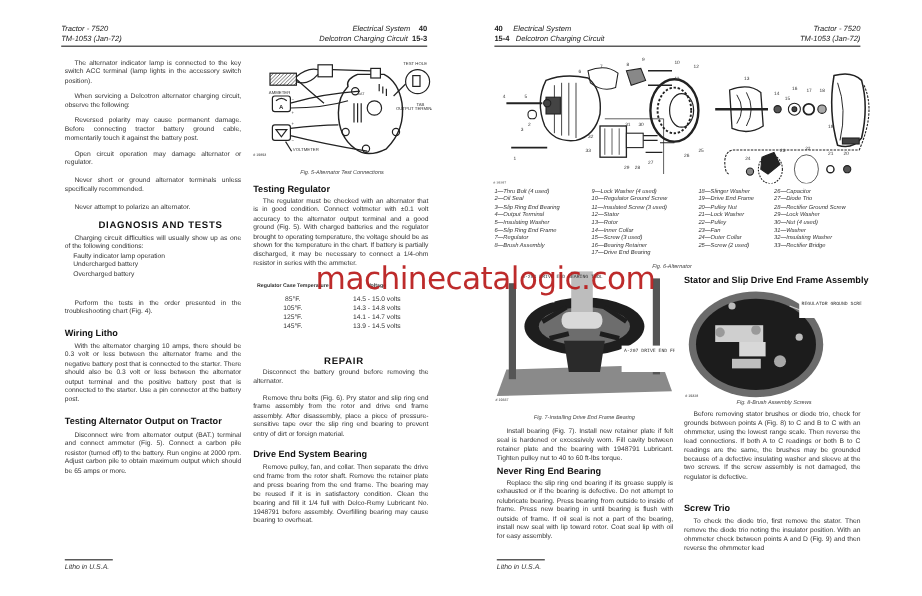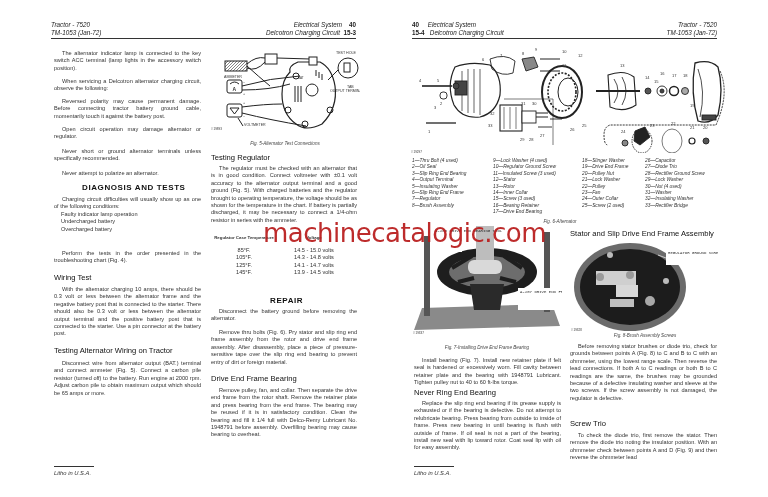--- a/index.html
+++ b/index.html
@@ -4,21 +4,21 @@
 <style>
   html,body{margin:0;padding:0;background:#fff;}
   body{width:768px;height:497px;position:relative;overflow:hidden;font-family:"Liberation Sans",sans-serif;color:#222;}
   .abs{position:absolute;}
   .hdr{font-size:6.3px;font-style:italic;line-height:8px;color:#222;}
   .hdr b{font-style:normal;font-weight:bold;}
   .rule{position:absolute;height:1.4px;background:#333;}
   .p{position:absolute;font-size:5.6px;line-height:7.4px;color:#333;text-align:justify;}
   .p .ind{display:inline-block;width:8px;}
   .h1{position:absolute;font-size:8px;font-weight:bold;letter-spacing:0.6px;color:#111;}
-  .h2{position:absolute;font-size:7.6px;font-weight:normal;color:#111;}
+  .h2{position:absolute;font-size:7.6px;font-weight:bold;color:#111;}
   .cap{position:absolute;font-size:4.6px;font-style:italic;color:#444;text-align:center;}
   .legend-col{position:absolute;font-size:4.8px;font-style:italic;line-height:6.4px;color:#333;}
   .tbl{position:absolute;font-size:5.6px;color:#333;}
   .tbl .row{display:flex;height:7.4px;line-height:7.4px;}
   .tbl .c1{width:60px;text-align:center;}
   .tbl .c2{width:80px;text-align:center;}
   .tbl .th{font-size:4.4px;font-weight:bold;line-height:5px;text-align:center;}
   .foot{position:absolute;font-size:5.8px;font-style:italic;color:#333;}
   .footrule{position:absolute;height:1px;background:#333;width:40px;}
   .wm{position:absolute;font-size:26px;font-weight:normal;color:#b91c1c;letter-spacing:-0.5px;opacity:0.93;white-space:nowrap;font-family:"DejaVu Sans",sans-serif;}
@@ -48,24 +48,24 @@
 
   <div class="h1" style="left:82px;top:183px;text-align:center;">DIAGNOSIS AND TESTS</div>
   <div class="p" style="left:54px;top:196px;width:147px;"><span class="ind"></span><span>Charging circuit difficulties will usually show up as one of the following conditions:</span></div>
   <div class="p" style="left:61px;top:211px;width:140px;text-align:left;">
     <div>Faulty indicator lamp operation</div>
     <div>Undercharged battery</div>
     <div>Overcharged battery</div>
   </div>
   <div class="p" style="left:54px;top:250px;width:147px;"><span class="ind"></span><span>Perform the tests in the order presented in the troubleshooting chart (Fig. 4).</span></div>
 
-  <div class="h2" style="left:54px;top:273px;">Wiring Test</div>
+  <div class="h2" style="left:54px;top:273px;">Wiring Litho</div>
   <div class="p" style="left:54px;top:286px;width:147px;"><span class="ind"></span><span>With the alternator charging 10 amps, there should be 0.3 volt or less between the alternator frame and the negative battery post that is connected to the starter. There should also be 0.3 volt or less between the alternator output terminal and the positive battery post that is connected to the starter. Use a pin connector at the battery post.</span></div>
 
-  <div class="h2" style="left:54px;top:346px;">Testing Alternator Wiring on Tractor</div>
+  <div class="h2" style="left:54px;top:346px;">Testing Alternator Output on Tractor</div>
   <div class="p" style="left:54px;top:360px;width:147px;"><span class="ind"></span><span>Disconnect wire from alternator output (BAT.) terminal and connect ammeter (Fig. 5). Connect a carbon pile resistor (turned off) to the battery. Run engine at 2000 rpm. Adjust carbon pile to obtain maximum output which should be 65 amps or more.</span></div>
 
   <div class="footrule" style="left:54px;top:466px;"></div>
   <div class="foot" style="left:54px;top:470px;">Litho in U.S.A.</div>
 
   <svg style="left:210px;top:46px;" width="150" height="90" viewBox="0 0 150 90">
     <g stroke="#222" fill="none" stroke-width="1">
 
       <rect x="15" y="15" width="22" height="10" fill="url(#hatch)" stroke="#222"></rect>
       <defs>
@@ -146,21 +146,21 @@
     <div class="row">
         <div class="c1">145°F.</div>
         <div class="c2">13.9  -  14.5 volts</div>
       </div>
   </div>
 
   <div class="h1" style="left:270px;top:296px;">REPAIR</div>
   <div class="p" style="left:211px;top:308px;width:146px;"><span class="ind"></span><span>Disconnect the battery ground before removing the alternator.</span></div>
   <div class="p" style="left:211px;top:329px;width:146px;"><span class="ind"></span><span>Remove thru bolts (Fig. 6). Pry stator and slip ring end frame assembly from the rotor and drive end frame assembly. After disassembly, place a piece of pressure-sensitive tape over the slip ring end bearing to prevent entry of dirt or foreign material.</span></div>
 
-  <div class="h2" style="left:211px;top:374px;">Drive End Frame Bearing</div>
+  <div class="h2" style="left:211px;top:374px;">Drive End System Bearing</div>
   <div class="p" style="left:211px;top:387px;width:146px;"><span class="ind"></span><span>Remove pulley, fan, and collar. Then separate the drive end frame from the rotor shaft. Remove the retainer plate and press bearing from the end frame. The bearing may be reused if it is in satisfactory condition. Clean the bearing and fill it 1/4 full with Delco-Remy Lubricant No. 1948791 before assembly. Overfilling bearing may cause bearing to overheat.</span></div>
 </div>
 
 <div>
   <div class="abs hdr" style="left:412px;top:21px;">
     <div><b>40</b>&nbsp;&nbsp;&nbsp;&nbsp;&nbsp;<span>Electrical System</span></div>
     <div><b>15-4</b>&nbsp;&nbsp;&nbsp;<span>Delcotron Charging Circuit</span></div>
   </div>
   <div class="abs hdr" style="left:640px;top:21px;width:77px;text-align:right;">
     <div>Tractor - 7520</div>

